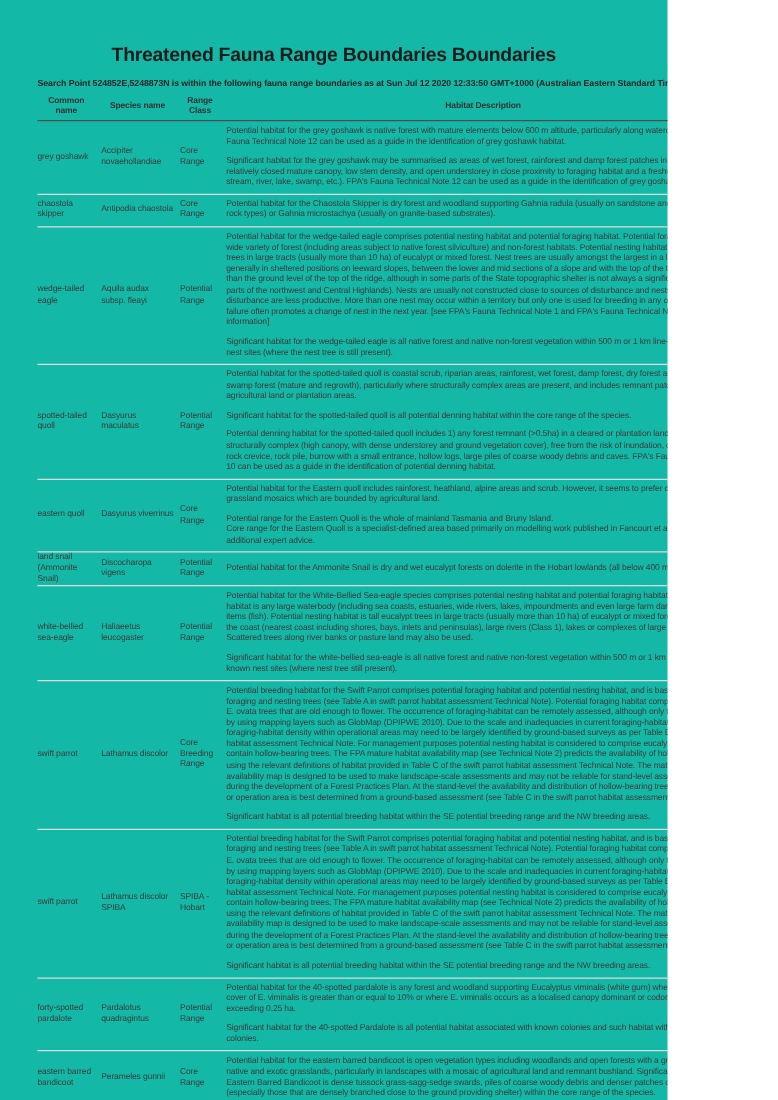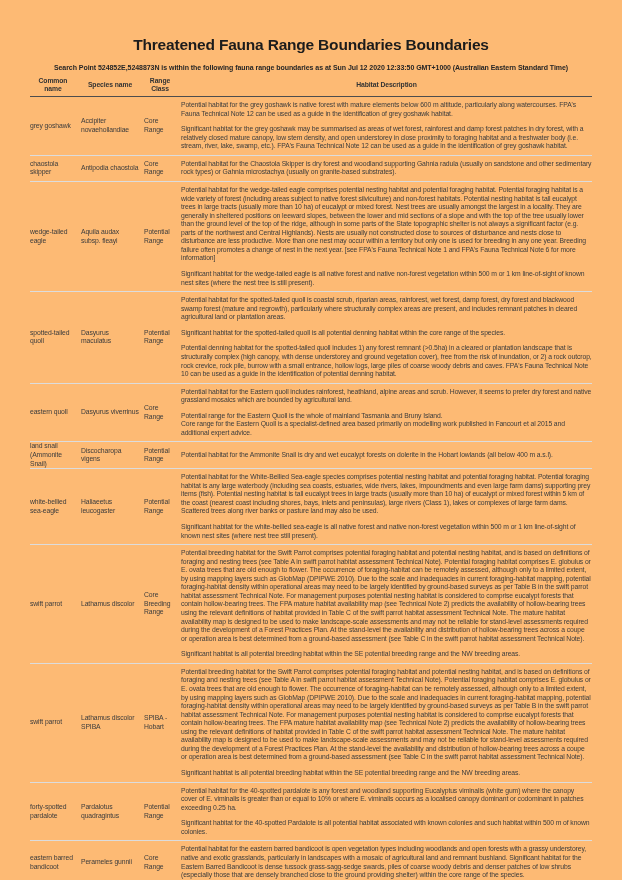--- a/index.html
+++ b/index.html
@@ -1,20 +1,20 @@
 <!DOCTYPE html>
 <html><head>
 <meta charset="utf-8">
 <style>
   html,body { margin:0; padding:0; background:#ffffff; }
   .page {
-    width:622px; height:880px; box-sizing:border-box;
+    width:534px; height:880px; box-sizing:border-box;
     padding:36px 30px 0 30px;
     font-family:"Liberation Sans", sans-serif;
-    color:#3c3c3c; background:#fdba74; overflow:hidden;
+    color:#3c3c3c; background:#14b8a6; overflow:hidden;
   }
   .doc-title {
     margin:0; text-align:center; font-size:15.5px; font-weight:bold;
     color:#1c1c1c; letter-spacing:-0.2px;
   }
   .search-line {
     margin:10px 0 5px; text-align:center; font-size:7px; font-weight:bold;
     color:#262626; letter-spacing:-0.05px; white-space:nowrap;
   }
   .fauna-table { width:562px; }

